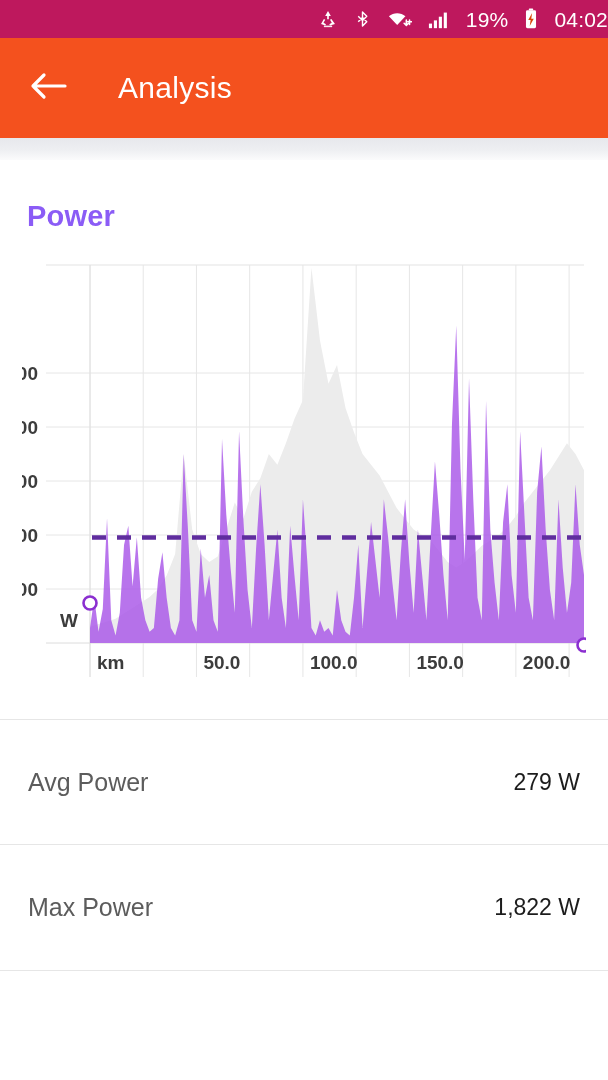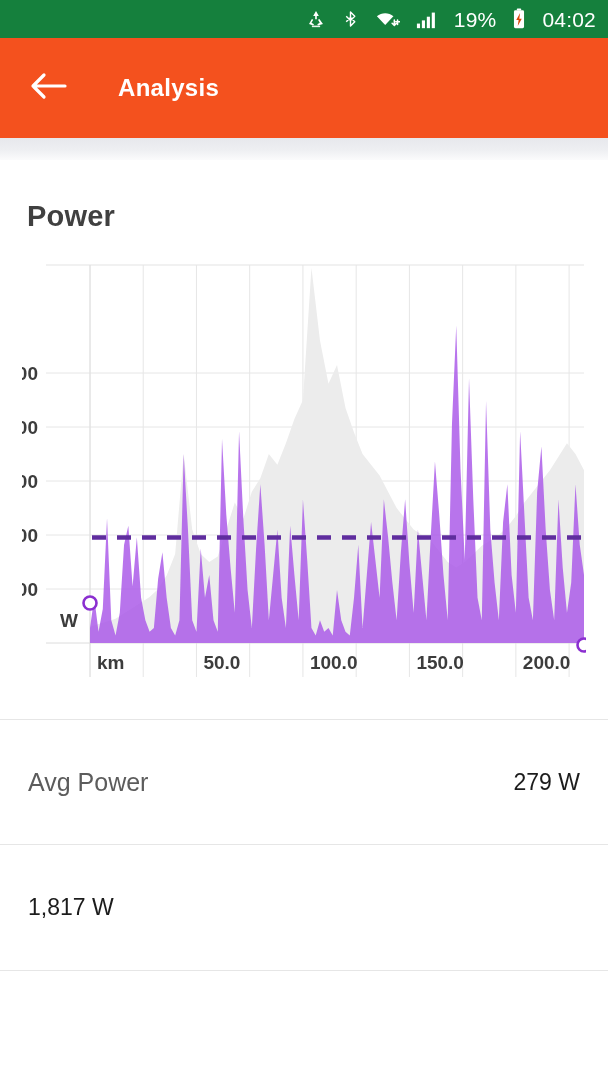--- a/index.html
+++ b/index.html
@@ -6,25 +6,24 @@
   html, body {
     width: 608px; height: 1080px;
     background: #ffffff;
     font-family: "Liberation Sans", sans-serif;
     overflow: hidden;
   }
 
   
   .statusbar {
     height: 38px;
-    background: #15803d;
+    background: #be185d;
     display: flex;
     align-items: center;
     justify-content: flex-end;
-    padding-right: 12px;
     gap: 15px;
   }
   .statusbar .si { display: flex; align-items: center; }
   .statusbar .txt {
     color: #ffffff;
     font-size: 21px;
     font-weight: 400;
     letter-spacing: .2px;
     line-height: 1;
   }
@@ -38,40 +37,40 @@
     padding-left: 26px;
     gap: 48px;
   }
   .back-btn {
     width: 44px; height: 44px;
     display: flex; align-items: center; justify-content: center;
     cursor: pointer;
   }
   .appbar-title {
     color: #ffffff;
-    font-size: 24px;
-    font-weight: bold;
+    font-size: 30px;
+    font-weight: normal;
     letter-spacing: .3px;
   }
 
   
   .gap-band {
     height: 22px;
     background: linear-gradient(180deg, #e7e8ec 0%, #eeeff2 55%, #fbfbfc 100%);
   }
 
   
   .card {
     background: #ffffff;
     padding: 0 0 0 0;
   }
   .section-title {
     font-size: 29px;
     font-weight: bold;
-    color: #404040;
+    color: #8b5cf6;
     padding: 40px 0 0 27px;
     letter-spacing: .2px;
   }
 
   
   .chart-wrap {
     position: relative;
     margin: 24px 22px 0 22px;
     height: 420px;
   }
@@ -204,16 +203,17 @@
         <circle cx="562" cy="388" r="6.5" fill="#fff" stroke="#8b2fd0" stroke-width="2.6"></circle>
       </svg>
   </div>
 
   <div class="stats">
     <div class="stat-row">
       <span class="stat-label">Avg Power</span>
       <span class="stat-value">279 W</span>
     </div>
     <div class="stat-row">
-      <span class="stat-value">1,817 W</span>
+      <span class="stat-label">Max Power</span>
+      <span class="stat-value">1,822 W</span>
     </div>
   </div>
 </div>
 
 </body></html>

